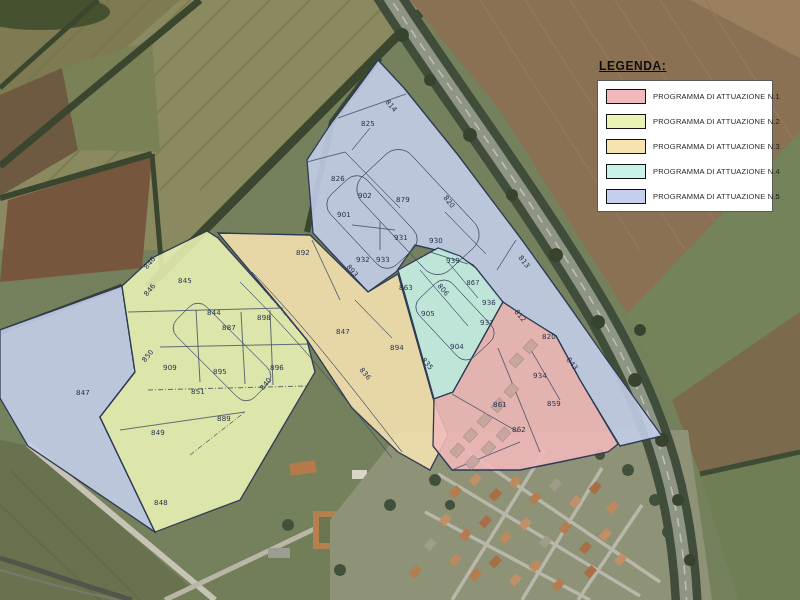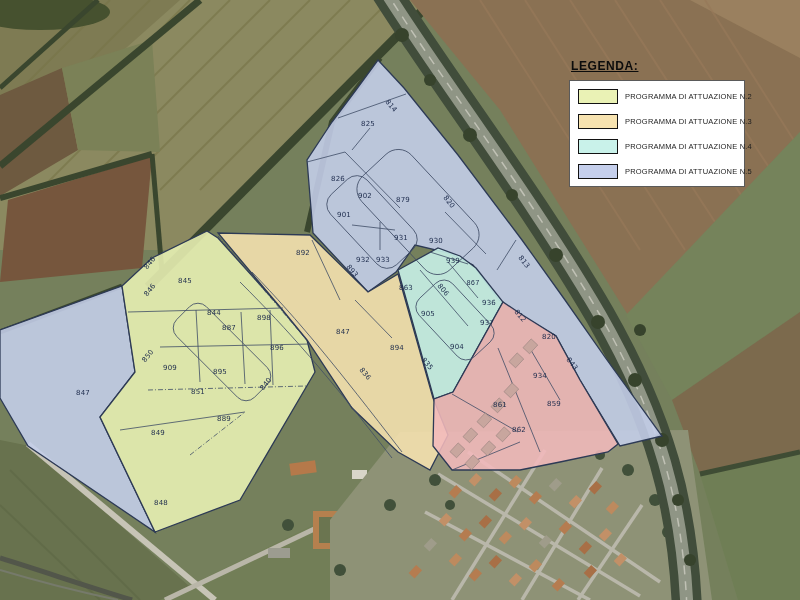--- a/index.html
+++ b/index.html
@@ -12,21 +12,21 @@
   
   #parcel-layer{position:absolute;left:0;top:0;width:800px;height:600px;pointer-events:none;}
   .parcel-label{
     position:absolute;
     font:7px "DejaVu Sans", sans-serif;
     color:#1d2b4c;
     white-space:nowrap;
     letter-spacing:.2px;
   }
   
-  .legend{position:absolute;left:569px;top:56px;width:180px;}
+  .legend{position:absolute;left:597px;top:56px;width:180px;}
   .legend-title{
     display:inline-block;
     font:bold 12px "Liberation Sans", sans-serif;
     color:#0c0c0c;
     text-decoration:underline;
     letter-spacing:.6px;
     margin:0 0 7px 2px;
   }
   .legend-box{
     background:#ffffff;
@@ -270,21 +270,21 @@
       <div class="parcel-label" style="left: 554px; top: 404px; transform: translate(-50%, -50%) rotate(0deg);">859</div>
       <div class="parcel-label" style="left: 519px; top: 430px; transform: translate(-50%, -50%) rotate(0deg);">862</div>
       <div class="parcel-label" style="left: 179px; top: 281px; transform: translate(-50%, -50%) rotate(0deg); padding-left: 12px;">845</div>
       <div class="parcel-label" style="left: 150px; top: 263px; transform: translate(-50%, -50%) rotate(-52deg);">846</div>
       <div class="parcel-label" style="left: 214px; top: 313px; transform: translate(-50%, -50%) rotate(0deg);">844</div>
       <div class="parcel-label" style="left: 229px; top: 328px; transform: translate(-50%, -50%) rotate(0deg);">887</div>
       <div class="parcel-label" style="left: 264px; top: 318px; transform: translate(-50%, -50%) rotate(0deg);">898</div>
       <div class="parcel-label" style="left: 148px; top: 356px; transform: translate(-50%, -50%) rotate(-52deg);">850</div>
       <div class="parcel-label" style="left: 170px; top: 368px; transform: translate(-50%, -50%) rotate(0deg);">909</div>
       <div class="parcel-label" style="left: 220px; top: 372px; transform: translate(-50%, -50%) rotate(0deg);">895</div>
-      <div class="parcel-label" style="left: 268px; top: 348px; transform: translate(-50%, -50%) rotate(0deg); padding-left: 18px;">896</div>
+      <div class="parcel-label" style="left: 268px; top: 368px; transform: translate(-50%, -50%) rotate(0deg); padding-left: 18px;">896</div>
       <div class="parcel-label" style="left: 266px; top: 384px; transform: translate(-50%, -50%) rotate(-52deg);">840</div>
       <div class="parcel-label" style="left: 198px; top: 392px; transform: translate(-50%, -50%) rotate(0deg);">851</div>
       <div class="parcel-label" style="left: 224px; top: 419px; transform: translate(-50%, -50%) rotate(0deg);">889</div>
       <div class="parcel-label" style="left: 158px; top: 433px; transform: translate(-50%, -50%) rotate(0deg);">849</div>
       <div class="parcel-label" style="left: 161px; top: 503px; transform: translate(-50%, -50%) rotate(0deg);">848</div>
       <div class="parcel-label" style="left: 303px; top: 253px; transform: translate(-50%, -50%) rotate(0deg);">892</div>
       <div class="parcel-label" style="left: 352px; top: 271px; transform: translate(-50%, -50%) rotate(50deg);">893</div>
       <div class="parcel-label" style="left: 343px; top: 332px; transform: translate(-50%, -50%) rotate(0deg);">847</div>
       <div class="parcel-label" style="left: 397px; top: 348px; transform: translate(-50%, -50%) rotate(0deg);">894</div>
       <div class="parcel-label" style="left: 365px; top: 374px; transform: translate(-50%, -50%) rotate(50deg);">836</div>
@@ -311,20 +311,24 @@
       <div class="parcel-label" style="left: 524px; top: 262px; transform: translate(-50%, -50%) rotate(52deg);">813</div>
       <div class="parcel-label" style="left: 150px; top: 290px; transform: translate(-50%, -50%) rotate(-52deg);">846</div>
       <div class="parcel-label" style="left: 83px; top: 393px; transform: translate(-50%, -50%) rotate(0deg);">847</div>
       <div class="parcel-label" style="left: 572px; top: 364px; transform: translate(-50%, -50%) rotate(52deg);">843</div>
     </div>
 
   <div class="legend">
     <div class="legend-title">LEGENDA:</div>
     <div class="legend-box" id="legend-items">
         <div class="legend-row">
+          <span class="swatch" style="background: rgb(242, 185, 188);"></span>
+          <span class="legend-label">PROGRAMMA DI ATTUAZIONE N.1</span>
+        </div>
+        <div class="legend-row">
           <span class="swatch" style="background: rgb(234, 242, 181);"></span>
           <span class="legend-label">PROGRAMMA DI ATTUAZIONE N.2</span>
         </div>
         <div class="legend-row">
           <span class="swatch" style="background: rgb(247, 227, 176);"></span>
           <span class="legend-label">PROGRAMMA DI ATTUAZIONE N.3</span>
         </div>
         <div class="legend-row">
           <span class="swatch" style="background: rgb(201, 242, 234);"></span>
           <span class="legend-label">PROGRAMMA DI ATTUAZIONE N.4</span>

